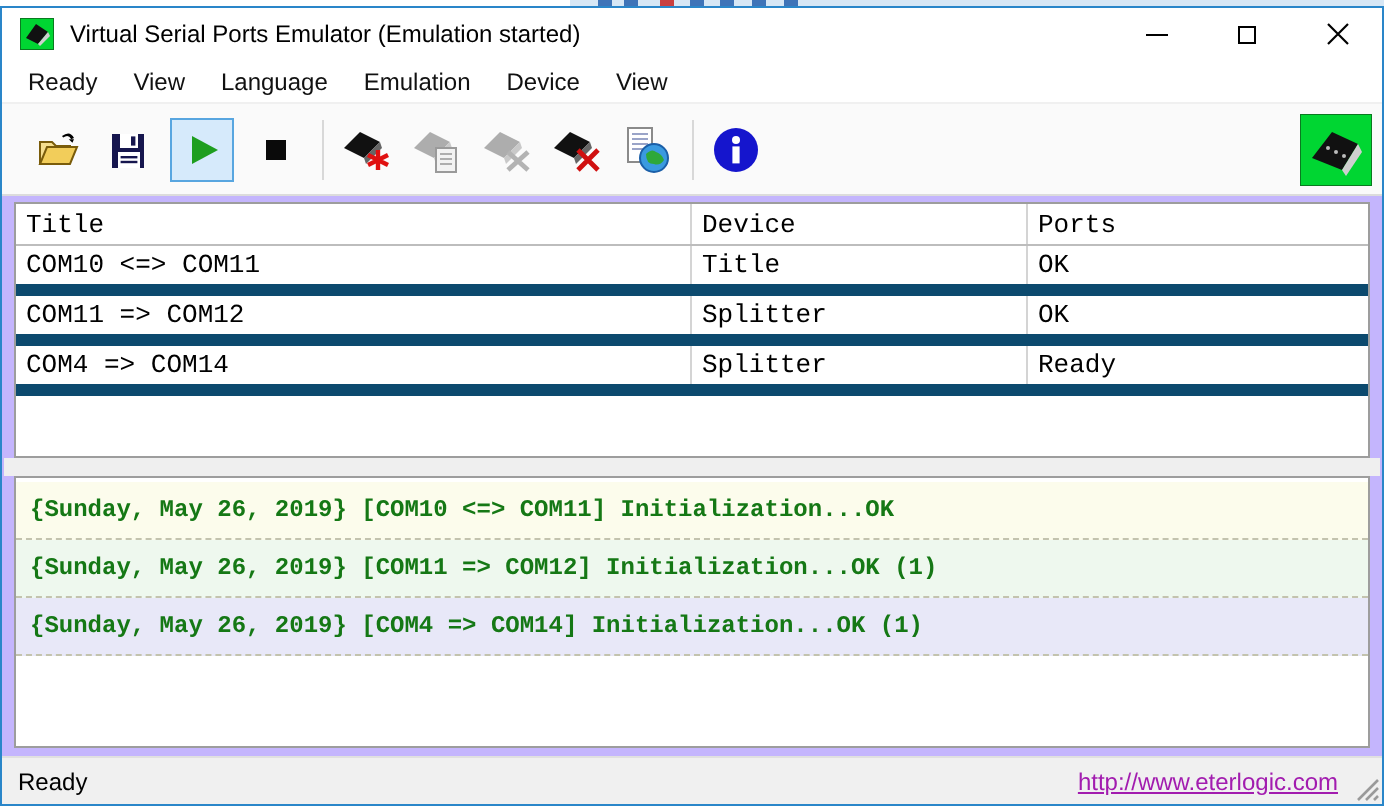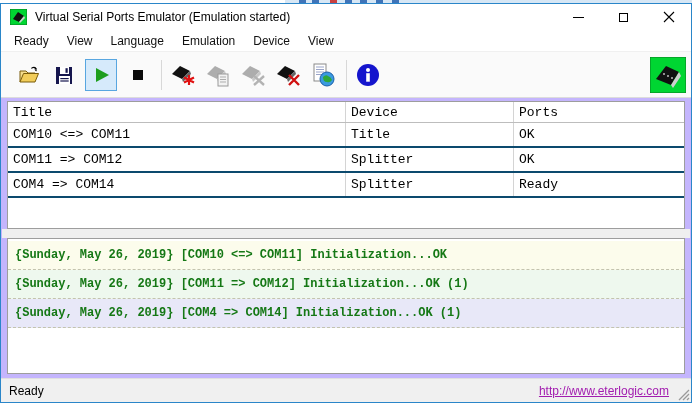--- a/index.html
+++ b/index.html
@@ -42,21 +42,21 @@
 
   
   .client { flex:1 1 auto; background:#c4b5fd; display:flex; flex-direction:column; }
   .table-panel { margin:3px 6px 0 6px; height:128px; border:1px solid #9d9d9d; background:#ffffff;
                  font-family:"Liberation Mono", monospace; font-size:13px; overflow:hidden; }
   .tbl-row { display:grid; grid-template-columns:337px 168px 1fr; }
   .tbl-head { height:21px; border-bottom:1px solid #bdbdbd; }
   .tbl-head .cell { font-size:13px; color:#000; }
   .cell { padding-left:5px; display:flex; align-items:center; white-space:nowrap; overflow:hidden; }
   .cell.c2, .cell.c3 { border-left:1px solid #d4d4d4; }
-  .data-row { height:25px; border-bottom:2px solid #0c4a6e; }
+  .data-row { height:25px; border-bottom:6px solid #0c4a6e; }
 
   
   .splitter { height:9px; background:#efefef; margin:0 1px; }
 
   
   .log-panel { margin:0 6px; height:136px; border:1px solid #9d9d9d; background:#ffffff;
                font-family:Liberation Mono, monospace; font-size:12px; font-weight:bold;
                padding-top:2px; overflow:hidden; }
   .log-row { height:29px; display:flex; align-items:center; padding-left:7px;
              border-bottom:1px dashed #c3c3ae; white-space:nowrap; }

